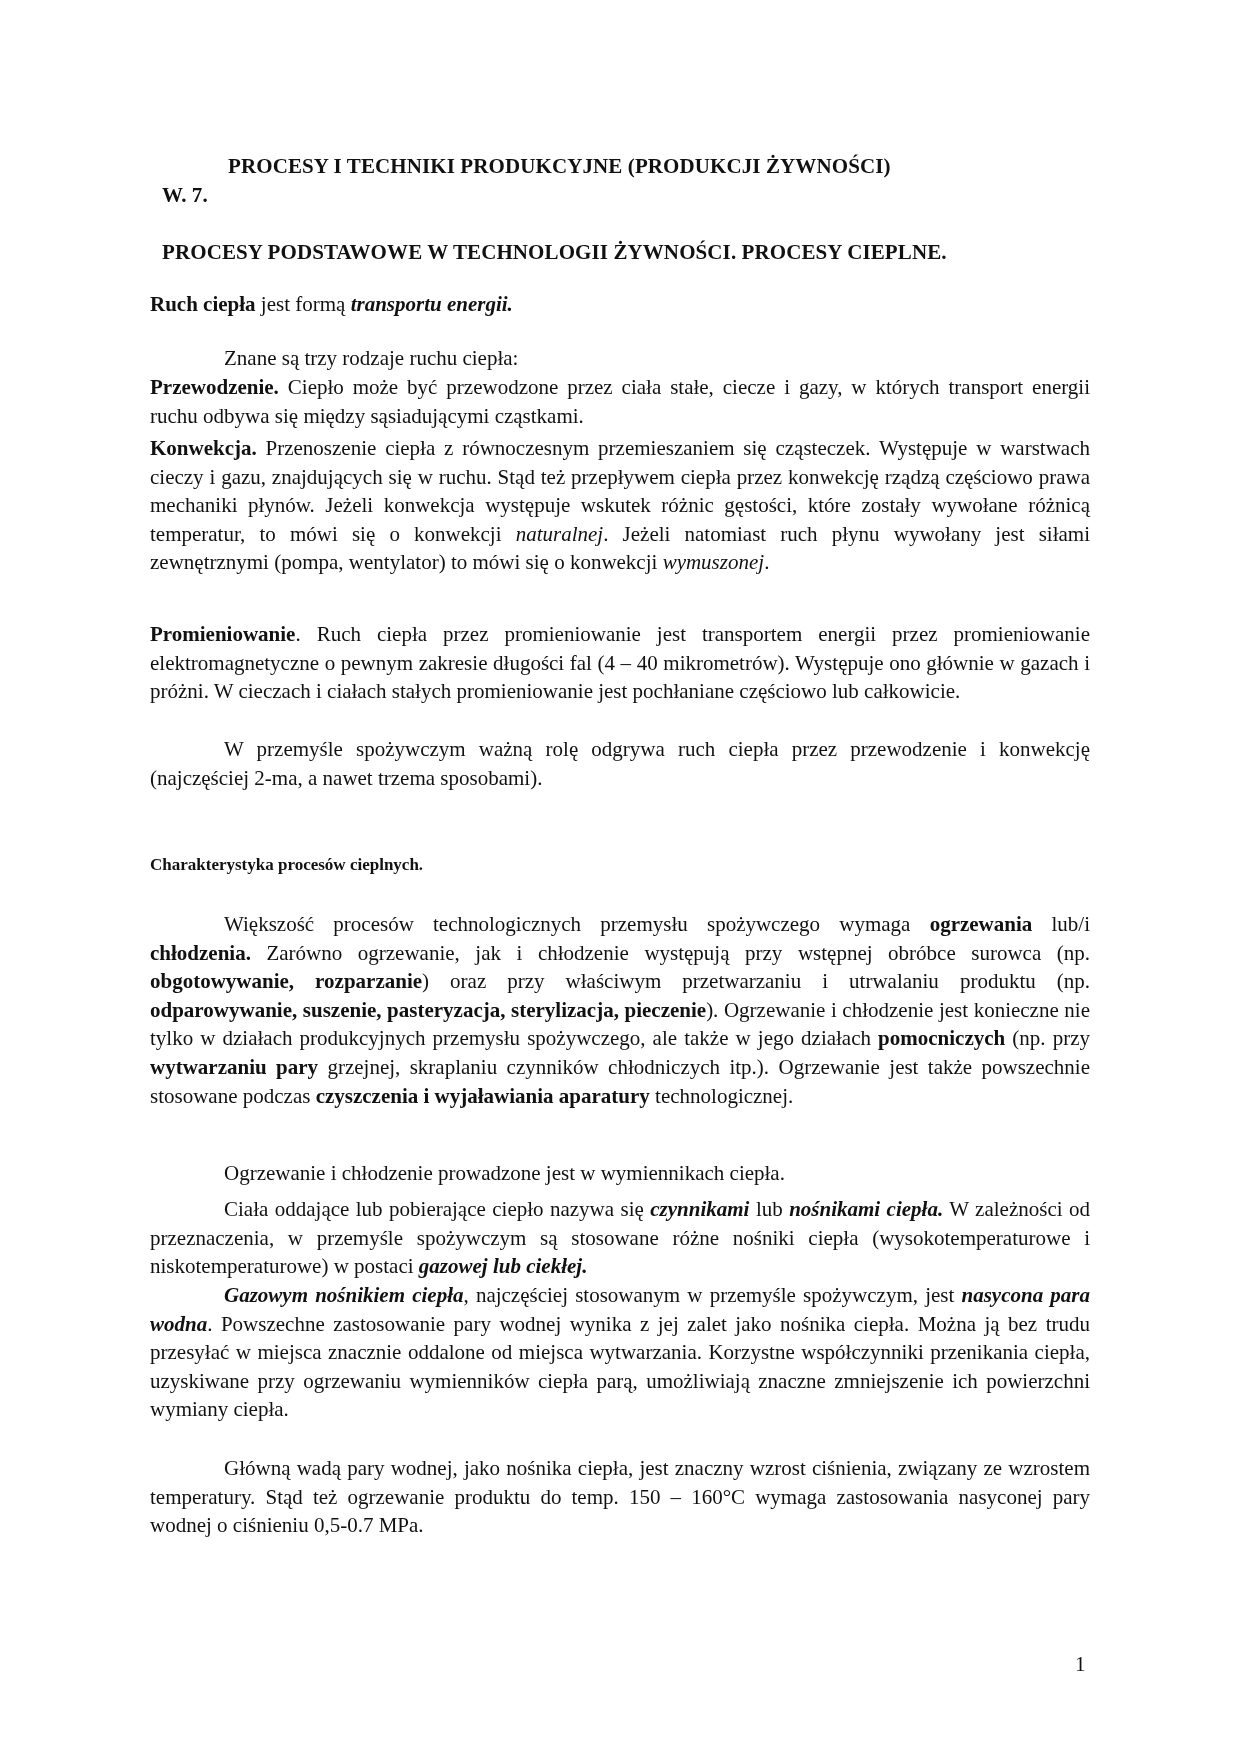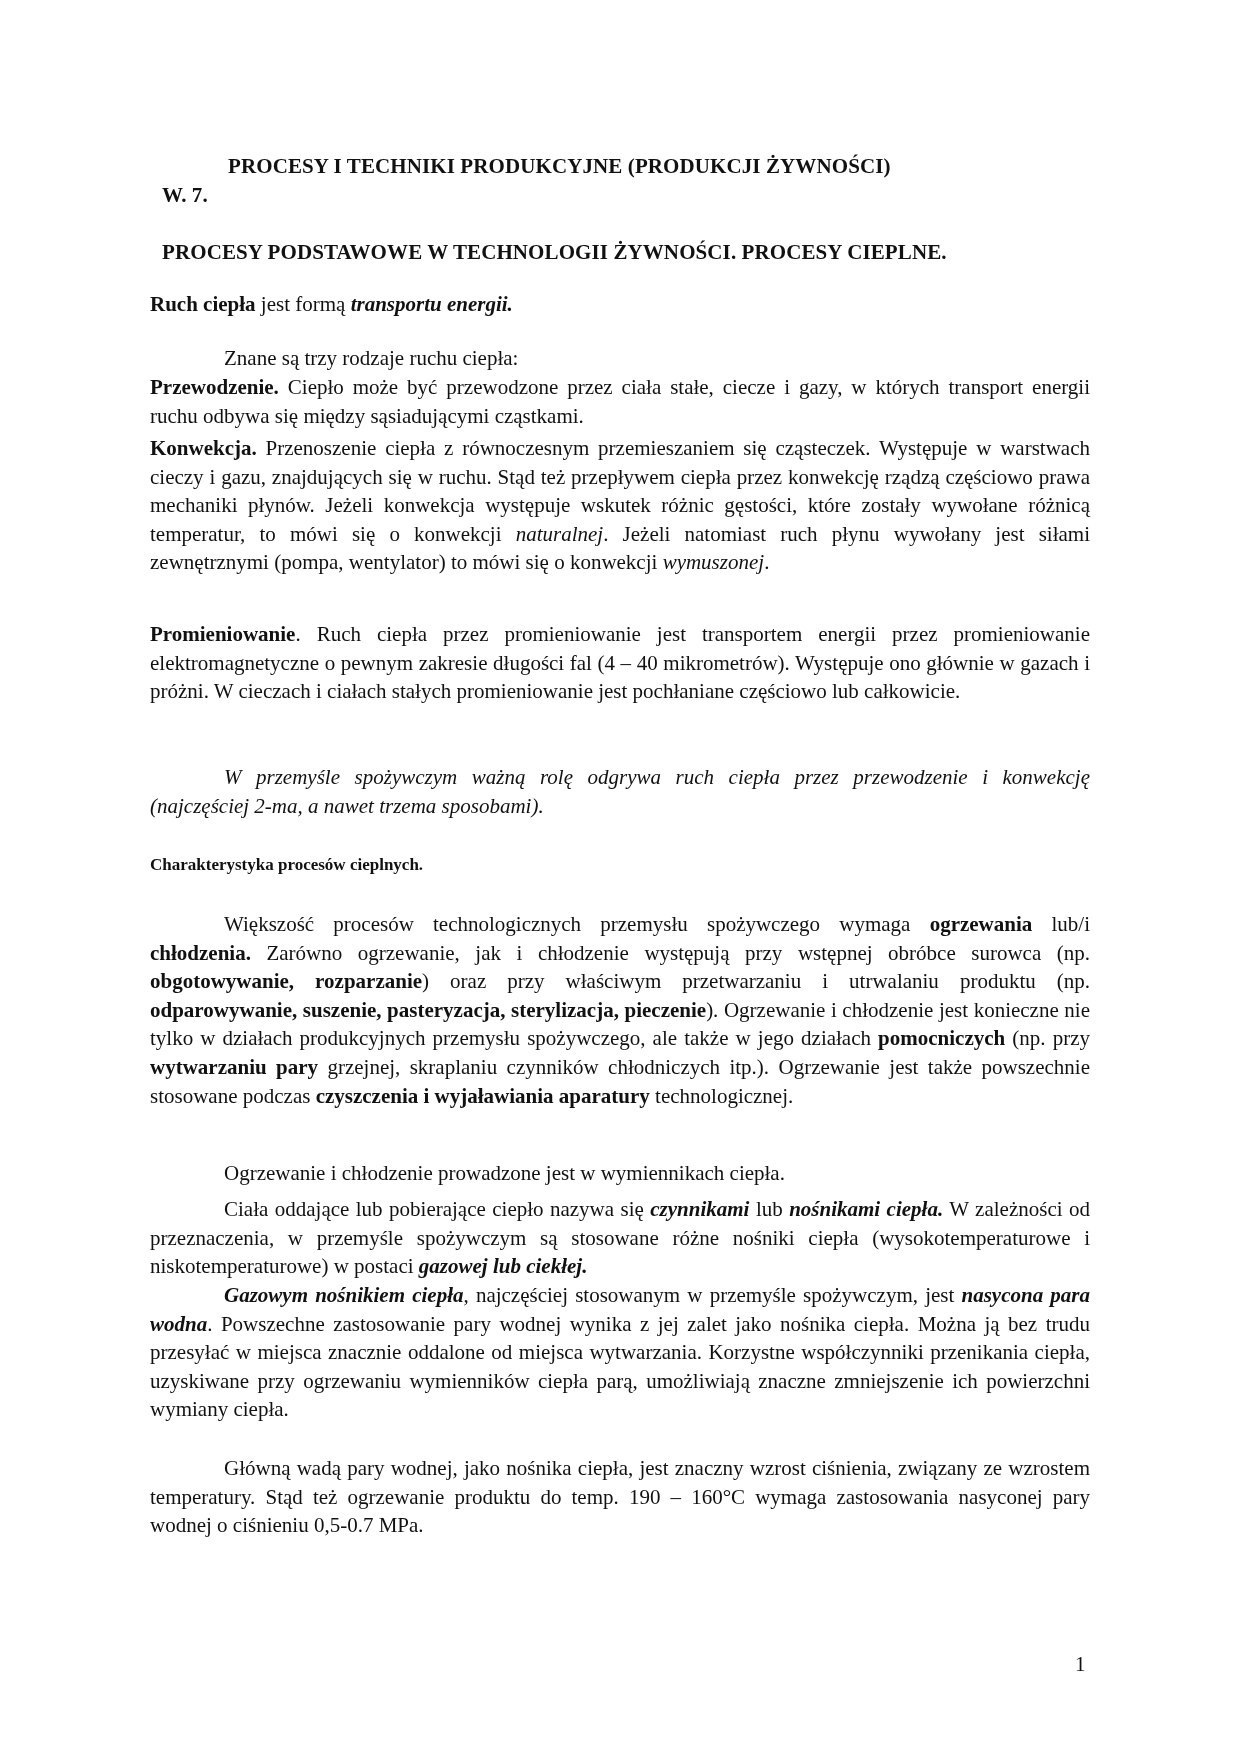--- a/index.html
+++ b/index.html
@@ -79,34 +79,34 @@
   </div>
 
   <div class="para" style="top:423px;margin-top:11px;">
     <b>Konwekcja.</b><span> Przenoszenie ciepła z równoczesnym przemieszaniem się cząsteczek. Występuje w warstwach cieczy i gazu, znajdujących się w ruchu. Stąd też przepływem ciepła przez konwekcję rządzą częściowo prawa mechaniki płynów. Jeżeli konwekcja występuje wskutek różnic gęstości, które zostały wywołane różnicą temperatur, to mówi się o konwekcji </span><i>naturalnej</i><span>. Jeżeli natomiast ruch płynu wywołany jest siłami zewnętrznymi (pompa, wentylator) to mówi się o konwekcji </span><i>wymuszonej</i><span>.</span>
   </div>
 
   <div class="para" style="top:620px;">
     <b>Promieniowanie</b><span>. Ruch ciepła przez promieniowanie jest transportem energii przez promieniowanie elektromagnetyczne o pewnym zakresie długości fal (4 – 40 mikrometrów). Występuje ono głównie w gazach i próżni. W cieczach i ciałach stałych promieniowanie jest pochłaniane częściowo lub całkowicie.</span>
   </div>
 
-  <div class="para indent" style="top:763px;font-style:italic;">W przemyśle spożywczym ważną rolę odgrywa ruch ciepła przez przewodzenie i konwekcję (najczęściej 2-ma, a nawet trzema sposobami).</div>
+  <div class="para indent" style="top:735px;">W przemyśle spożywczym ważną rolę odgrywa ruch ciepła przez przewodzenie i konwekcję (najczęściej 2-ma, a nawet trzema sposobami).</div>
 
   <div class="heading" style="top:855px;">Charakterystyka procesów cieplnych.</div>
 
   <div class="para indent" style="top:910px;">
     <span>Większość procesów technologicznych przemysłu spożywczego wymaga </span><b>ogrzewania</b><span> lub/i </span><b>chłodzenia.</b><span> Zarówno ogrzewanie, jak i chłodzenie występują przy wstępnej obróbce surowca (np. </span><b>obgotowywanie, rozparzanie</b><span>) oraz przy właściwym przetwarzaniu i utrwalaniu produktu (np. </span><b>odparowywanie, suszenie, pasteryzacja, sterylizacja, pieczenie</b><span>). Ogrzewanie i chłodzenie jest konieczne nie tylko w działach produkcyjnych przemysłu spożywczego, ale także w jego działach </span><b>pomocniczych</b><span> (np. przy </span><b>wytwarzaniu pary</b><span> grzejnej, skraplaniu czynników chłodniczych itp.). Ogrzewanie jest także powszechnie stosowane podczas </span><b>czyszczenia i wyjaławiania aparatury</b><span> technologicznej.</span>
   </div>
 
   <div class="para indent" style="top:1159px;">Ogrzewanie i chłodzenie prowadzone jest w wymiennikach ciepła.</div>
 
   <div class="para indent" style="top:1195px;">
     <span>Ciała oddające lub pobierające ciepło nazywa się </span><span class="bi">czynnikami</span><span> lub </span><span class="bi">nośnikami ciepła.</span><span> W zależności od przeznaczenia, w przemyśle spożywczym są stosowane różne nośniki ciepła (wysokotemperaturowe i niskotemperaturowe) w postaci </span><span class="bi">gazowej lub ciekłej.</span>
   </div>
 
   <div class="para indent" style="top:1281px;">
     <span class="bi">Gazowym nośnikiem ciepła</span><span>, najczęściej stosowanym w przemyśle spożywczym, jest </span><span class="bi">nasycona para wodna</span><span>. Powszechne zastosowanie pary wodnej wynika z jej zalet jako nośnika ciepła. Można ją bez trudu przesyłać w miejsca znacznie oddalone od miejsca wytwarzania. Korzystne współczynniki przenikania ciepła, uzyskiwane przy ogrzewaniu wymienników ciepła parą, umożliwiają znaczne zmniejszenie ich powierzchni wymiany ciepła.</span>
   </div>
 
-  <div class="para indent" style="top:1454px;">Główną wadą pary wodnej, jako nośnika ciepła, jest znaczny wzrost ciśnienia, związany ze wzrostem temperatury. Stąd też ogrzewanie produktu do temp. 190 – 160°C wymaga zastosowania nasyconej pary wodnej o ciśnieniu 0,5-0.7 MPa.</div>
+  <div class="para indent" style="top:1454px;">Główną wadą pary wodnej, jako nośnika ciepła, jest znaczny wzrost ciśnienia, związany ze wzrostem temperatury. Stąd też ogrzewanie produktu do temp. 150 – 160°C wymaga zastosowania nasyconej pary wodnej o ciśnieniu 0,5-0.7 MPa.</div>
 </div>
 
 <div class="page-number">1</div>
 
 </body></html>

